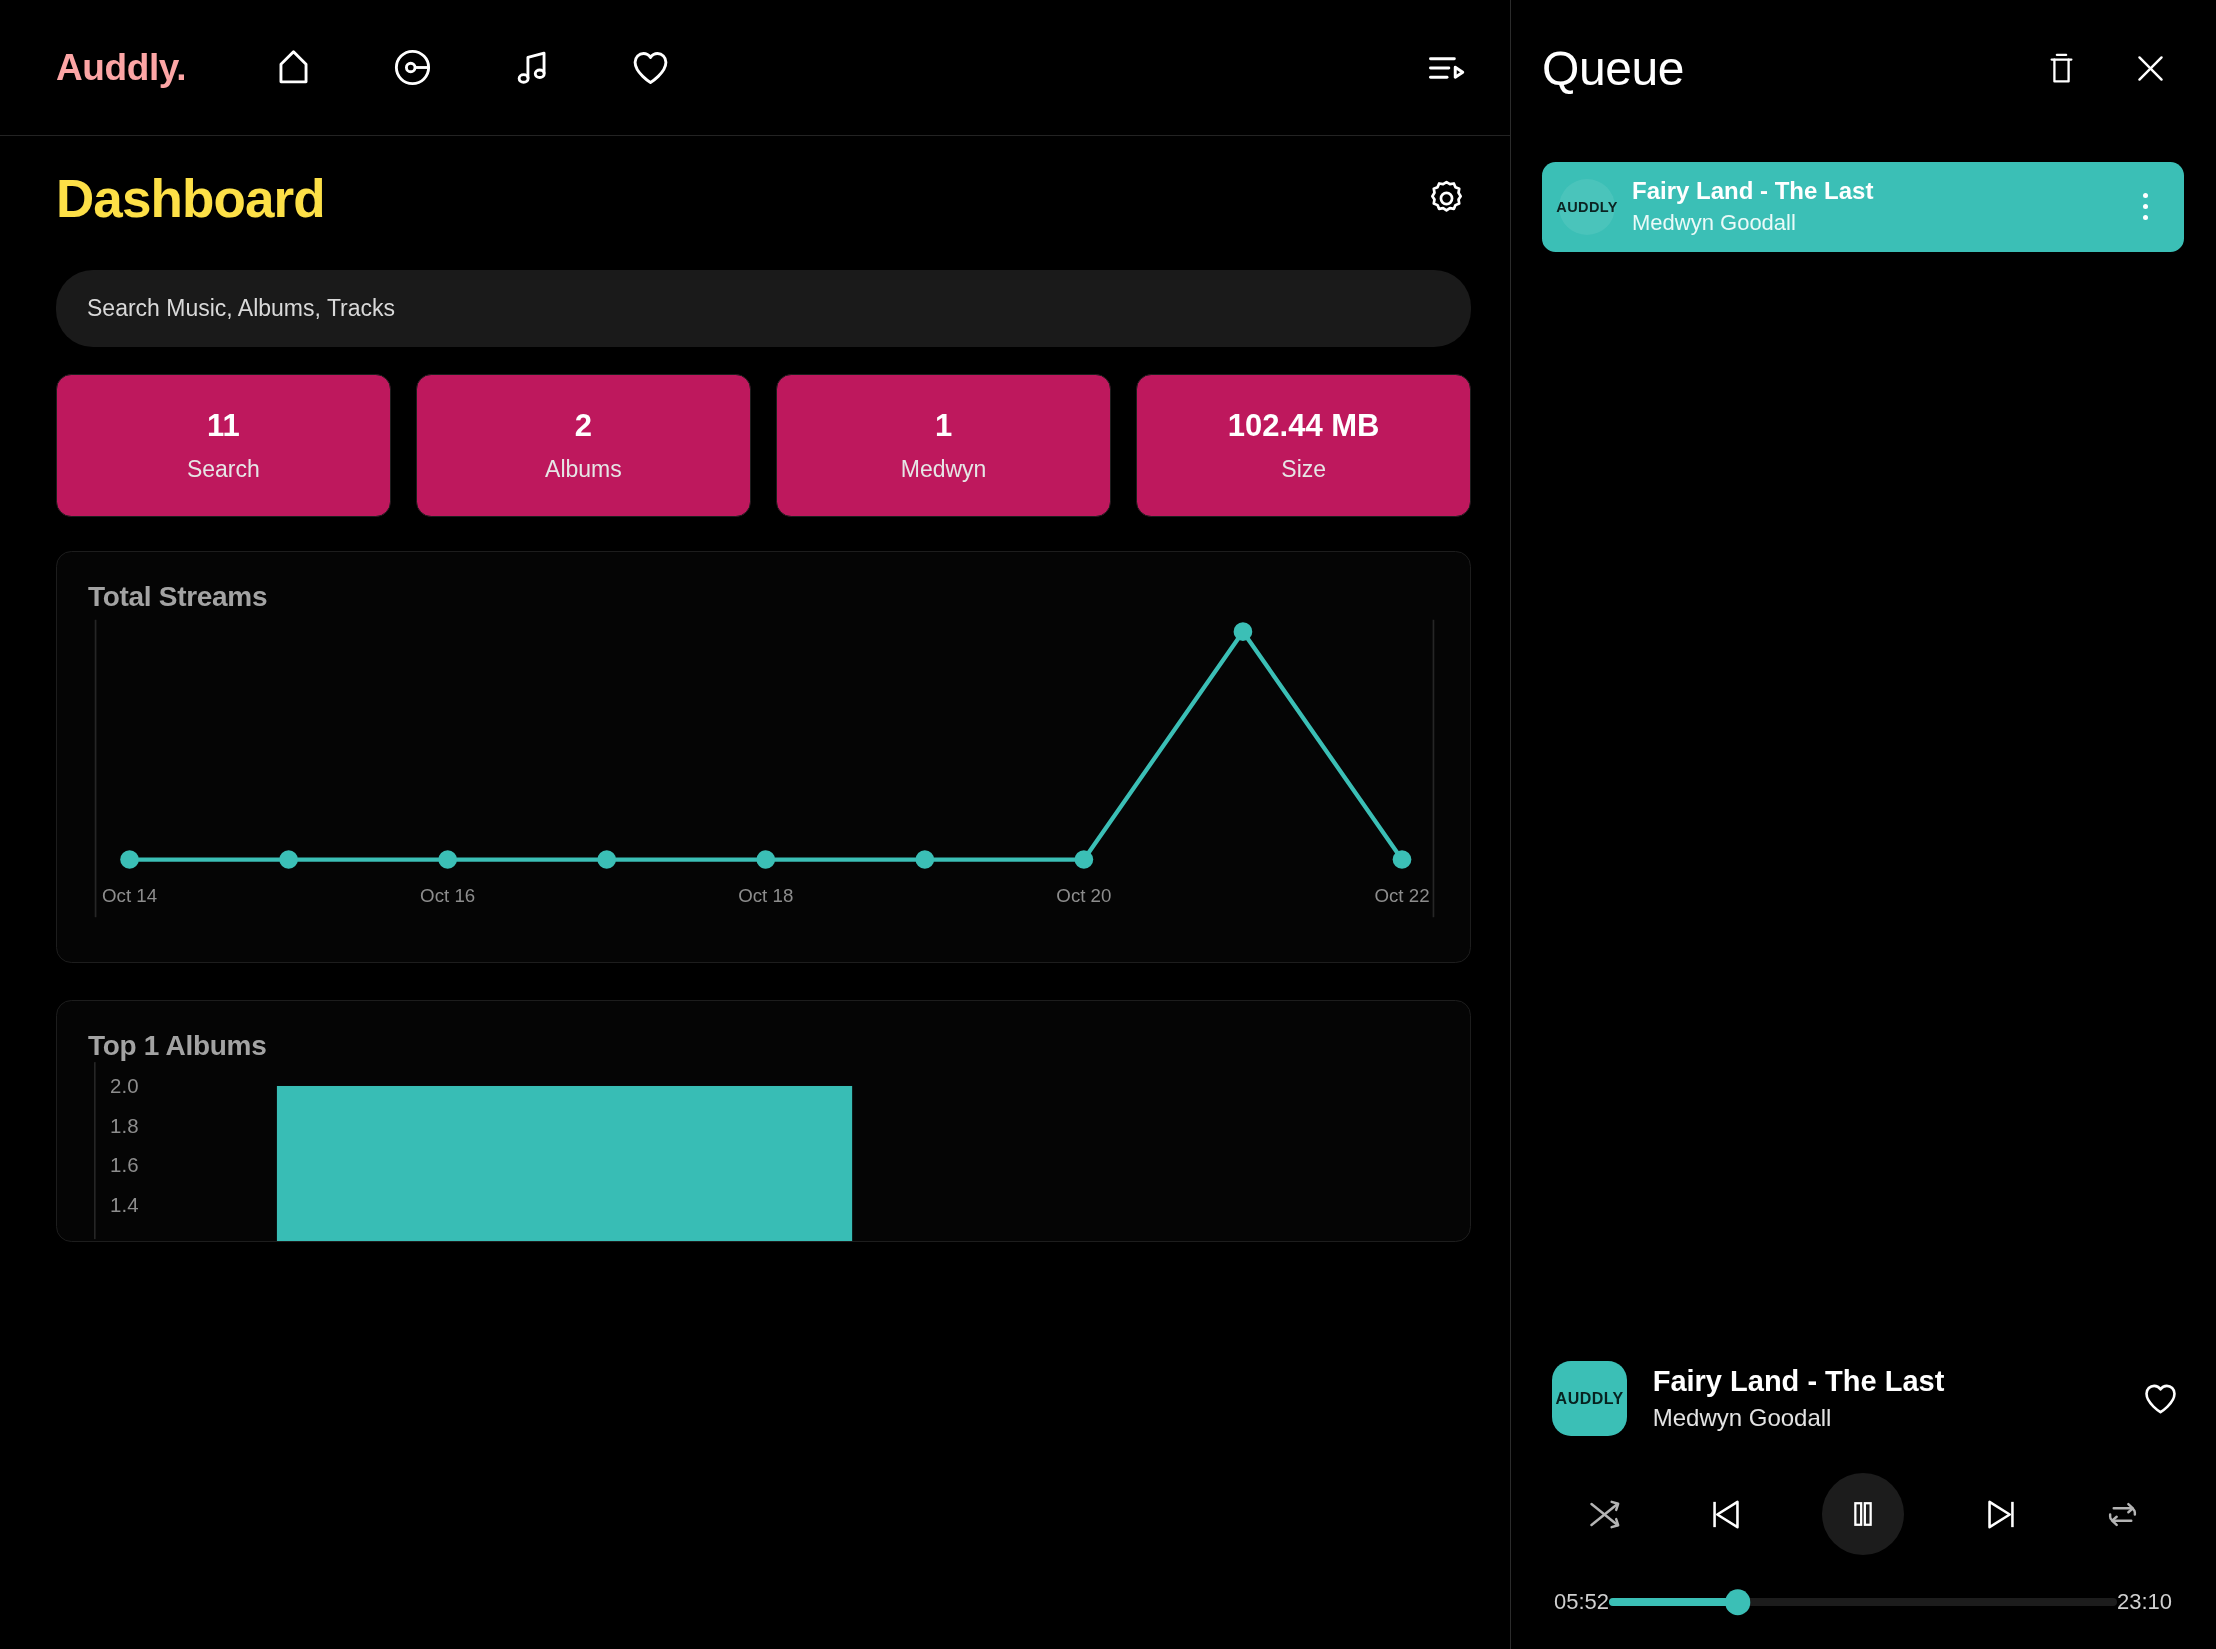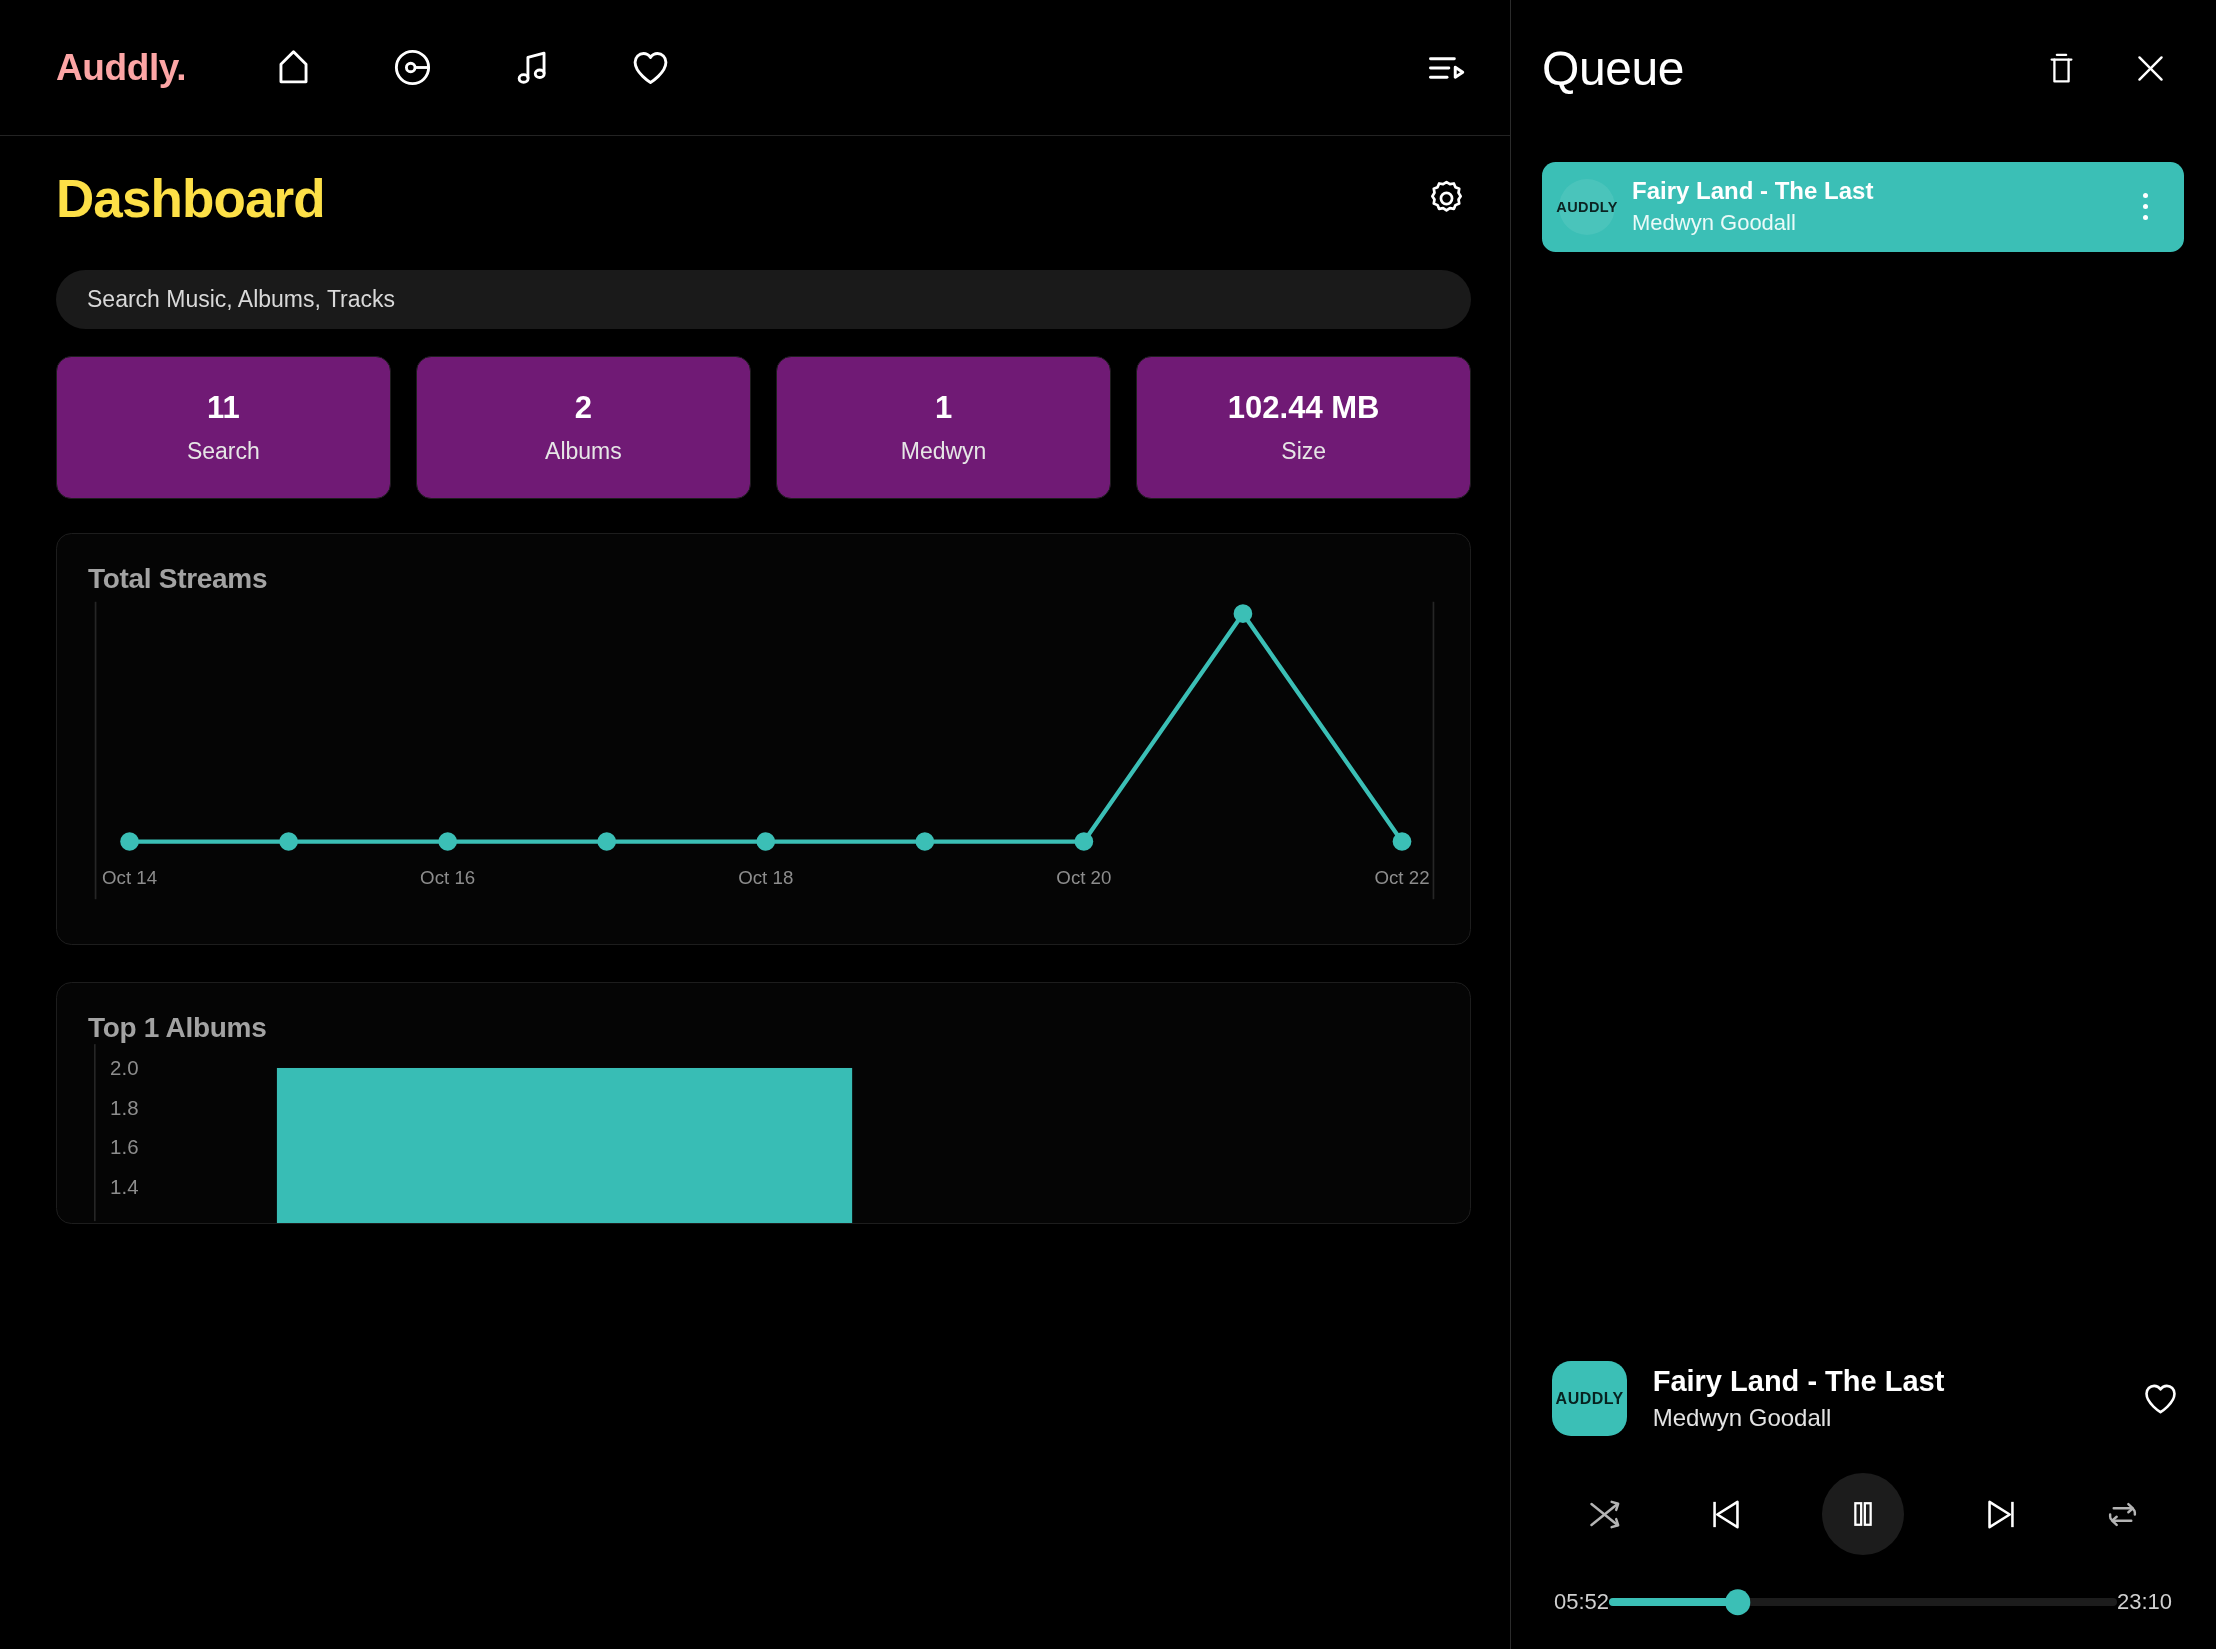--- a/index.html
+++ b/index.html
@@ -83,21 +83,21 @@
   }
 
   .scroll-area {
     flex: 1;
     padding: 0 39px 0 56px;
     overflow: hidden;
   }
 
   .search-wrap {
     margin-top: 41px;
-    height: 59px;
+    height: 77px;
     background: #1a1a1a;
     border-radius: 37px;
     display: flex;
     align-items: center;
     padding: 8px 31px;
   }
   .search-input {
     width: 100%;
     background: transparent;
     border: none;
@@ -111,21 +111,21 @@
   .stats-row {
     display: flex;
     gap: 25.5px;
     margin-top: 27px;
   }
   .stat-card {
     flex: 1;
     height: 143px;
     border: 1.7px solid #1d1d1d;
     border-radius: 15.3px;
-    background: #701a75;
+    background: #be185d;
     display: flex;
     flex-direction: column;
     align-items: center;
     justify-content: center;
     gap: 12px;
   }
   .stat-value {
     font-size: 31px;
     font-weight: bold;
     color: #ffffff;

